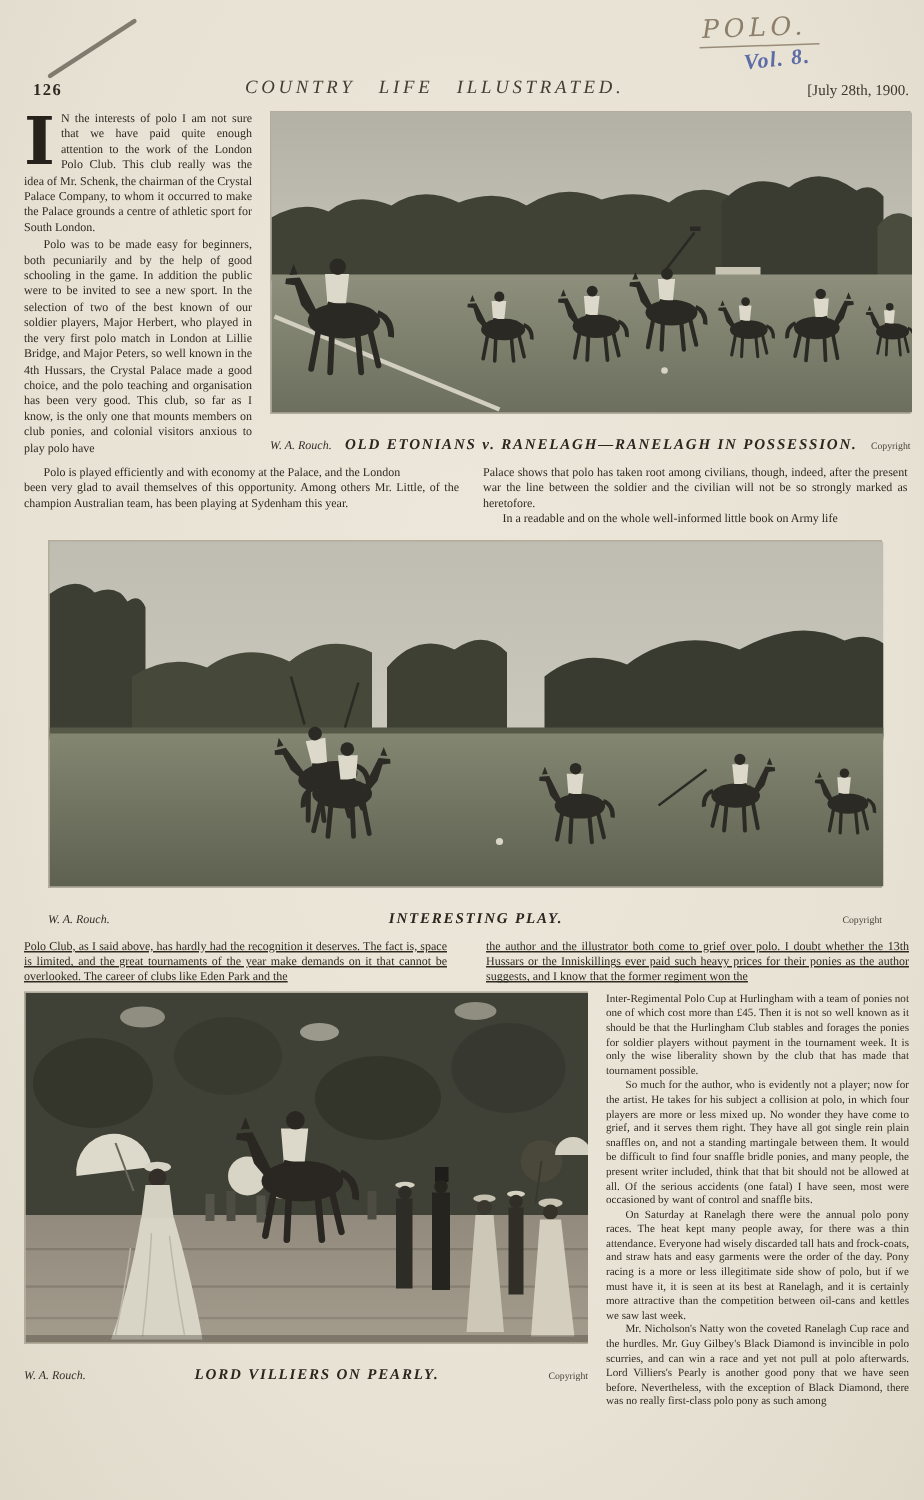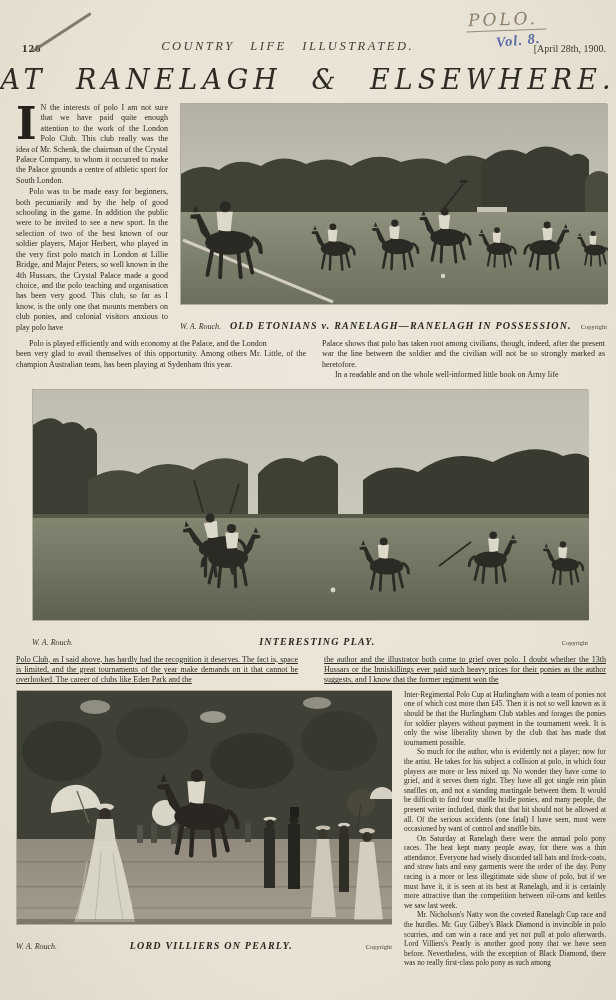--- a/index.html
+++ b/index.html
@@ -5,21 +5,21 @@
   html,body{margin:0;padding:0;}
   .page{
     position:relative;
     width:616px;height:1000px;
     background:radial-gradient(ellipse at 50% 40%, #ece7da 0%, #e7e2d3 65%, #ded9c9 100%);
     font-family:"Liberation Serif","DejaVu Serif",serif;
     color:#2e2a22;
     overflow:hidden;
   }
   
-  .hdr{display:flex;align-items:flex-end;padding:38px 10px 0 22px;height:16px;}
+  .hdr{display:flex;align-items:flex-end;padding:50px 10px 0 22px;height:16px;}
   .pgnum{font-size:11px;font-weight:bold;letter-spacing:1px;}
   .masthead{flex:1;text-align:center;font-style:italic;font-size:12.5px;letter-spacing:2.5px;word-spacing:10px;color:#433d34;}
   .isdate{font-size:10px;color:#3c372e;white-space:nowrap;}
   .slash{position:absolute;top:50px;left:32px;width:70px;height:2.5px;background:#6f695d;border-radius:2px;transform:rotate(-33deg);transform-origin:left center;opacity:.85;}
   .annot-polo{position:absolute;top:9px;left:466px;font-family:"DejaVu Serif",serif;font-style:italic;font-size:17px;letter-spacing:3px;color:#8d7f6b;border-bottom:1.5px solid #9a8c78;padding:0 8px 1px 2px;transform:rotate(-2deg);}
   .annot-vol{position:absolute;top:32px;left:496px;font-style:italic;font-weight:bold;font-size:14.5px;color:#5c6ca6;transform:rotate(-6deg);letter-spacing:1px;}
   
   .title{margin:10px 0 6px 0;text-align:center;font-family:"DejaVu Serif",serif;font-style:italic;font-weight:500;font-size:27px;letter-spacing:5px;word-spacing:16px;color:#2f2b24;}
   
   .p{margin:0;text-align:justify;font-size:8px;line-height:10.4px;}
@@ -60,24 +60,23 @@
 
 <div class="page">
 
   <div class="slash"></div>
   <div class="annot-polo">POLO.</div>
   <div class="annot-vol">Vol. 8.</div>
 
   <div class="hdr">
     <span class="pgnum">126</span>
     <span class="masthead">COUNTRY LIFE ILLUSTRATED.</span>
-    <span class="isdate">[April 28th, 1900.</span>
-  </div>
-
-  <h1 class="title">AT RANELAGH &amp; ELSEWHERE.</h1>
+    <span class="isdate">[July 28th, 1900.</span>
+  </div>
+
 
   <div class="sec1">
     <div class="colnarrow">
       <p class="p"><span class="dropcap">I</span><span>N the interests of polo I am not sure that we have paid quite enough attention to the work of the London Polo Club. This club really was the idea of Mr. Schenk, the chairman of the Crystal Palace Company, to whom it occurred to make the Palace grounds a centre of athletic sport for South London.</span></p>
       <p class="p ind">Polo was to be made easy for beginners, both pecuniarily and by the help of good schooling in the game. In addition the public were to be invited to see a new sport. In the selection of two of the best known of our soldier players, Major Herbert, who played in the very first polo match in London at Lillie Bridge, and Major Peters, so well known in the 4th Hussars, the Crystal Palace made a good choice, and the polo teaching and organisation has been very good. This club, so far as I know, is the only one that mounts members on club ponies, and colonial visitors anxious to play polo have</p>
     </div>
     <div class="ph1block">
       <div class="ph ph1">
         <svg viewBox="0 0 427 200" width="427" height="200">
           <defs>

